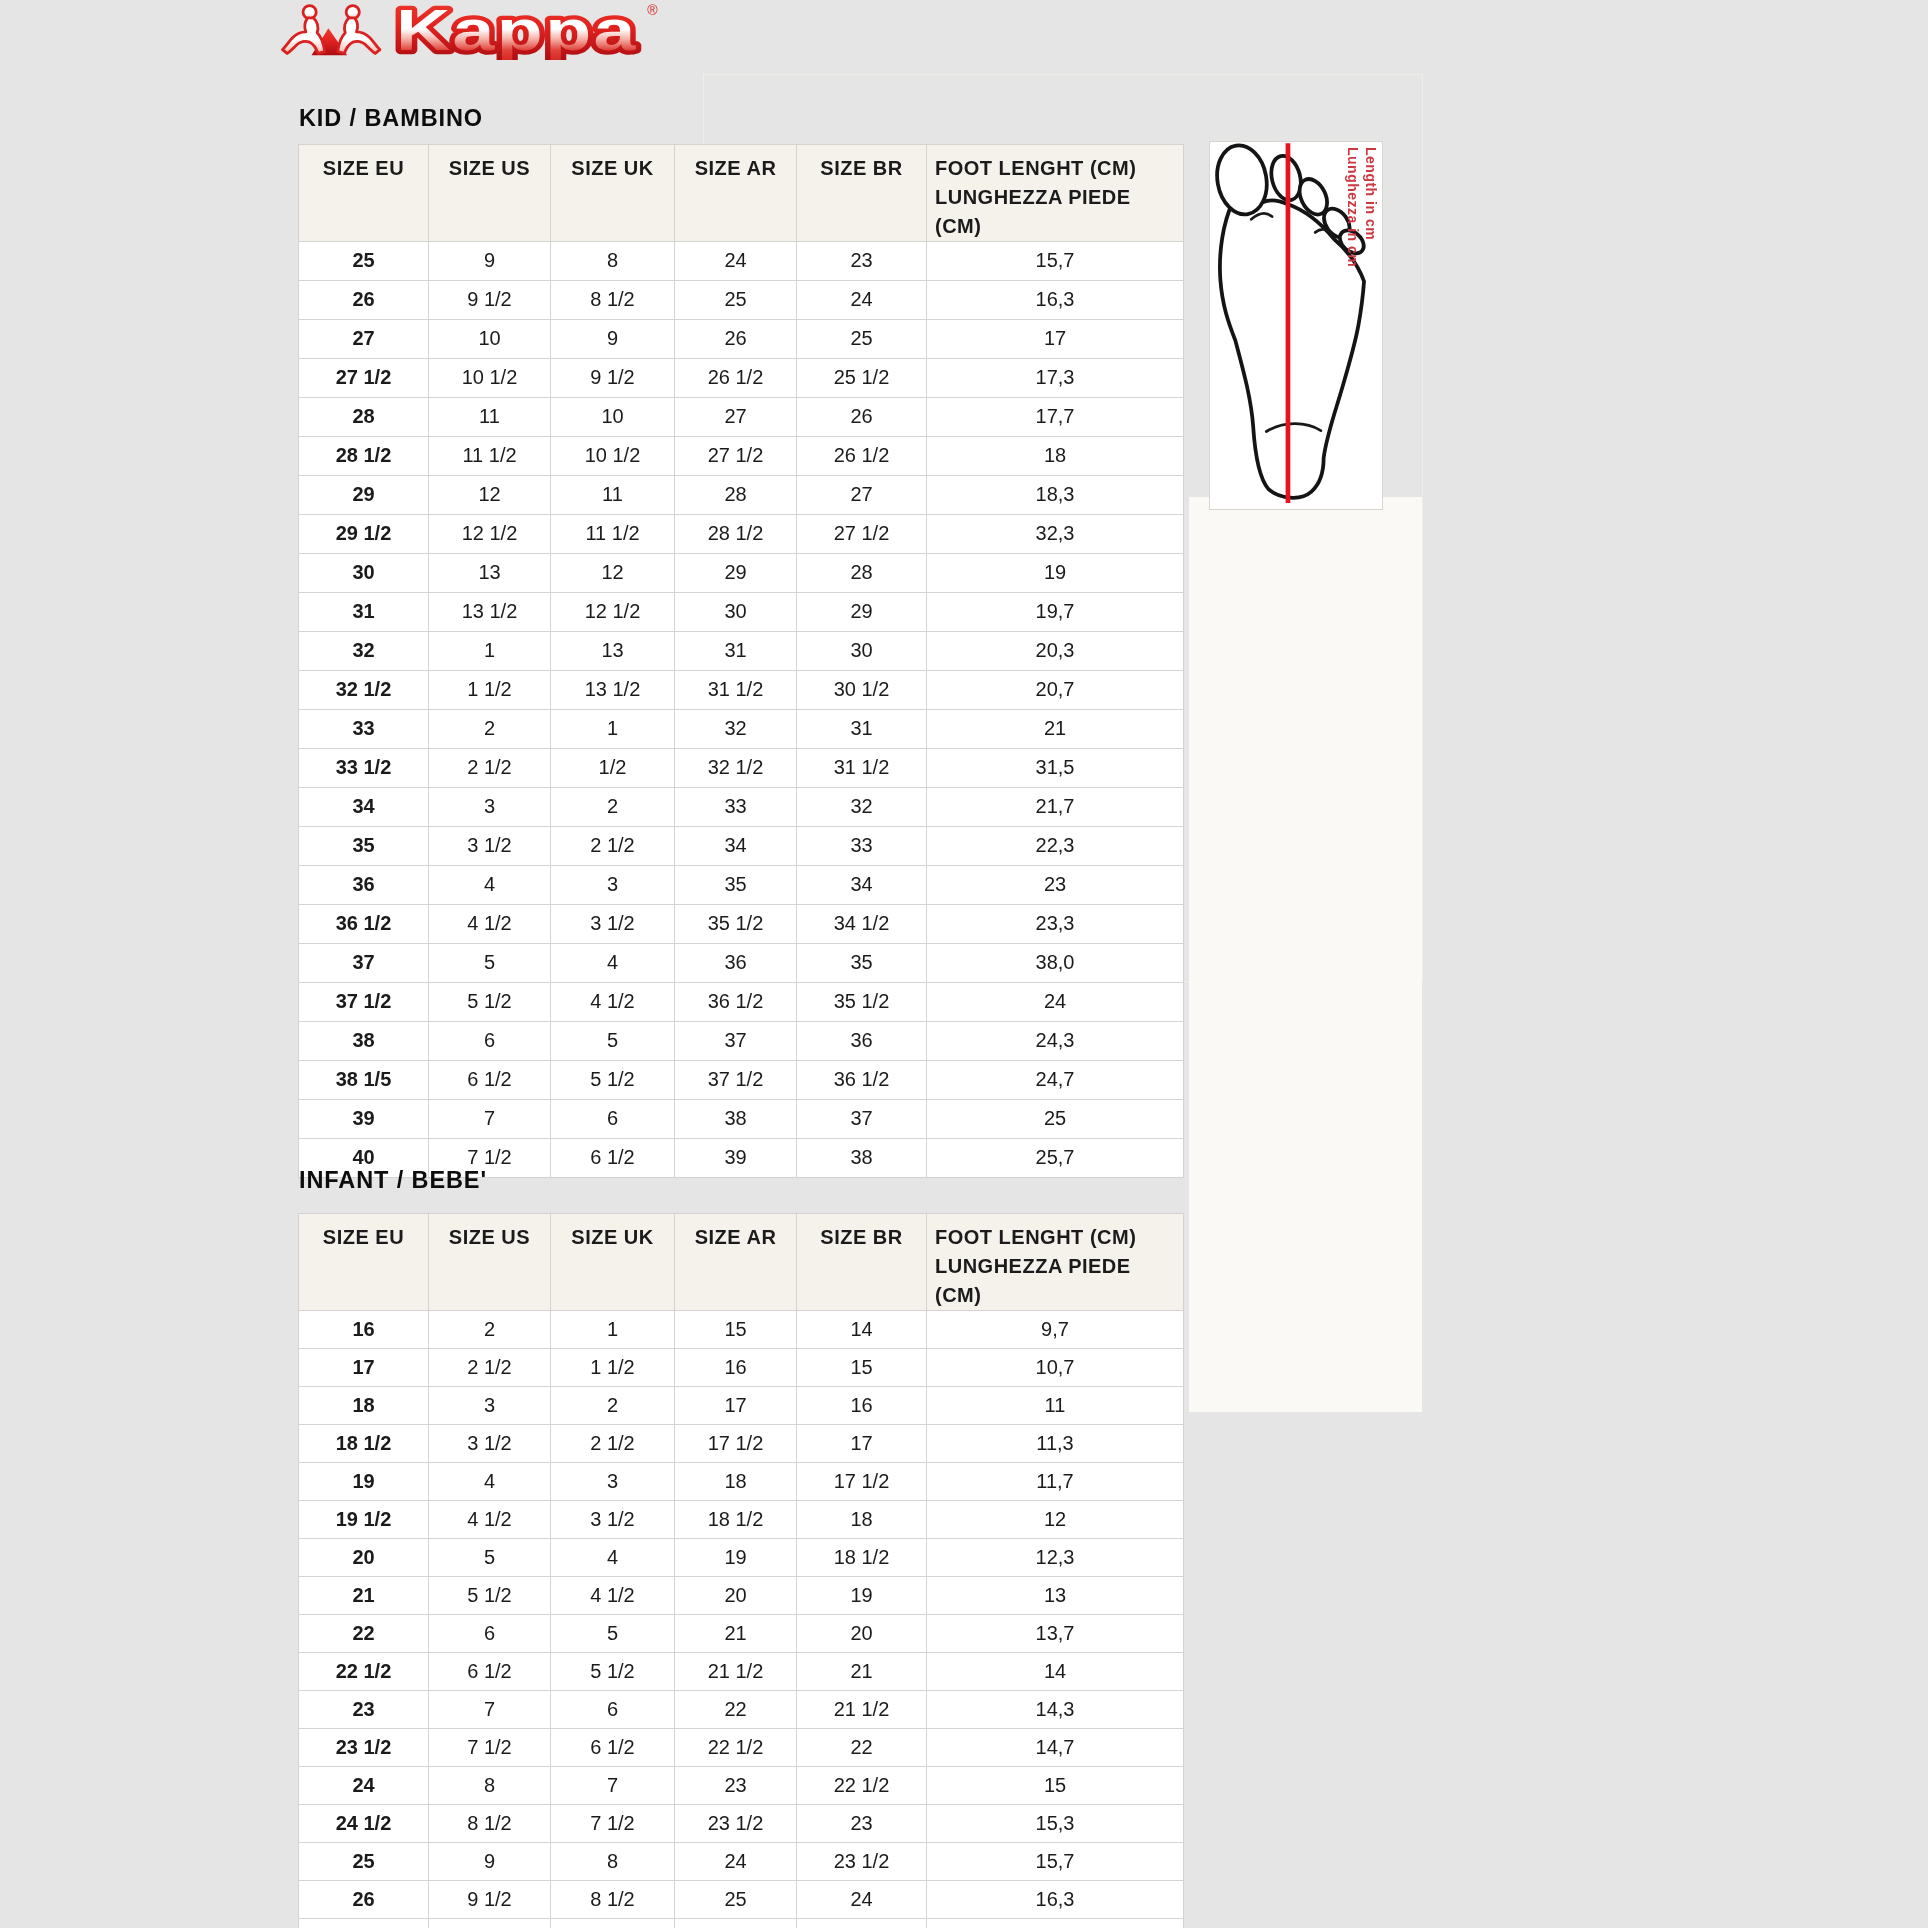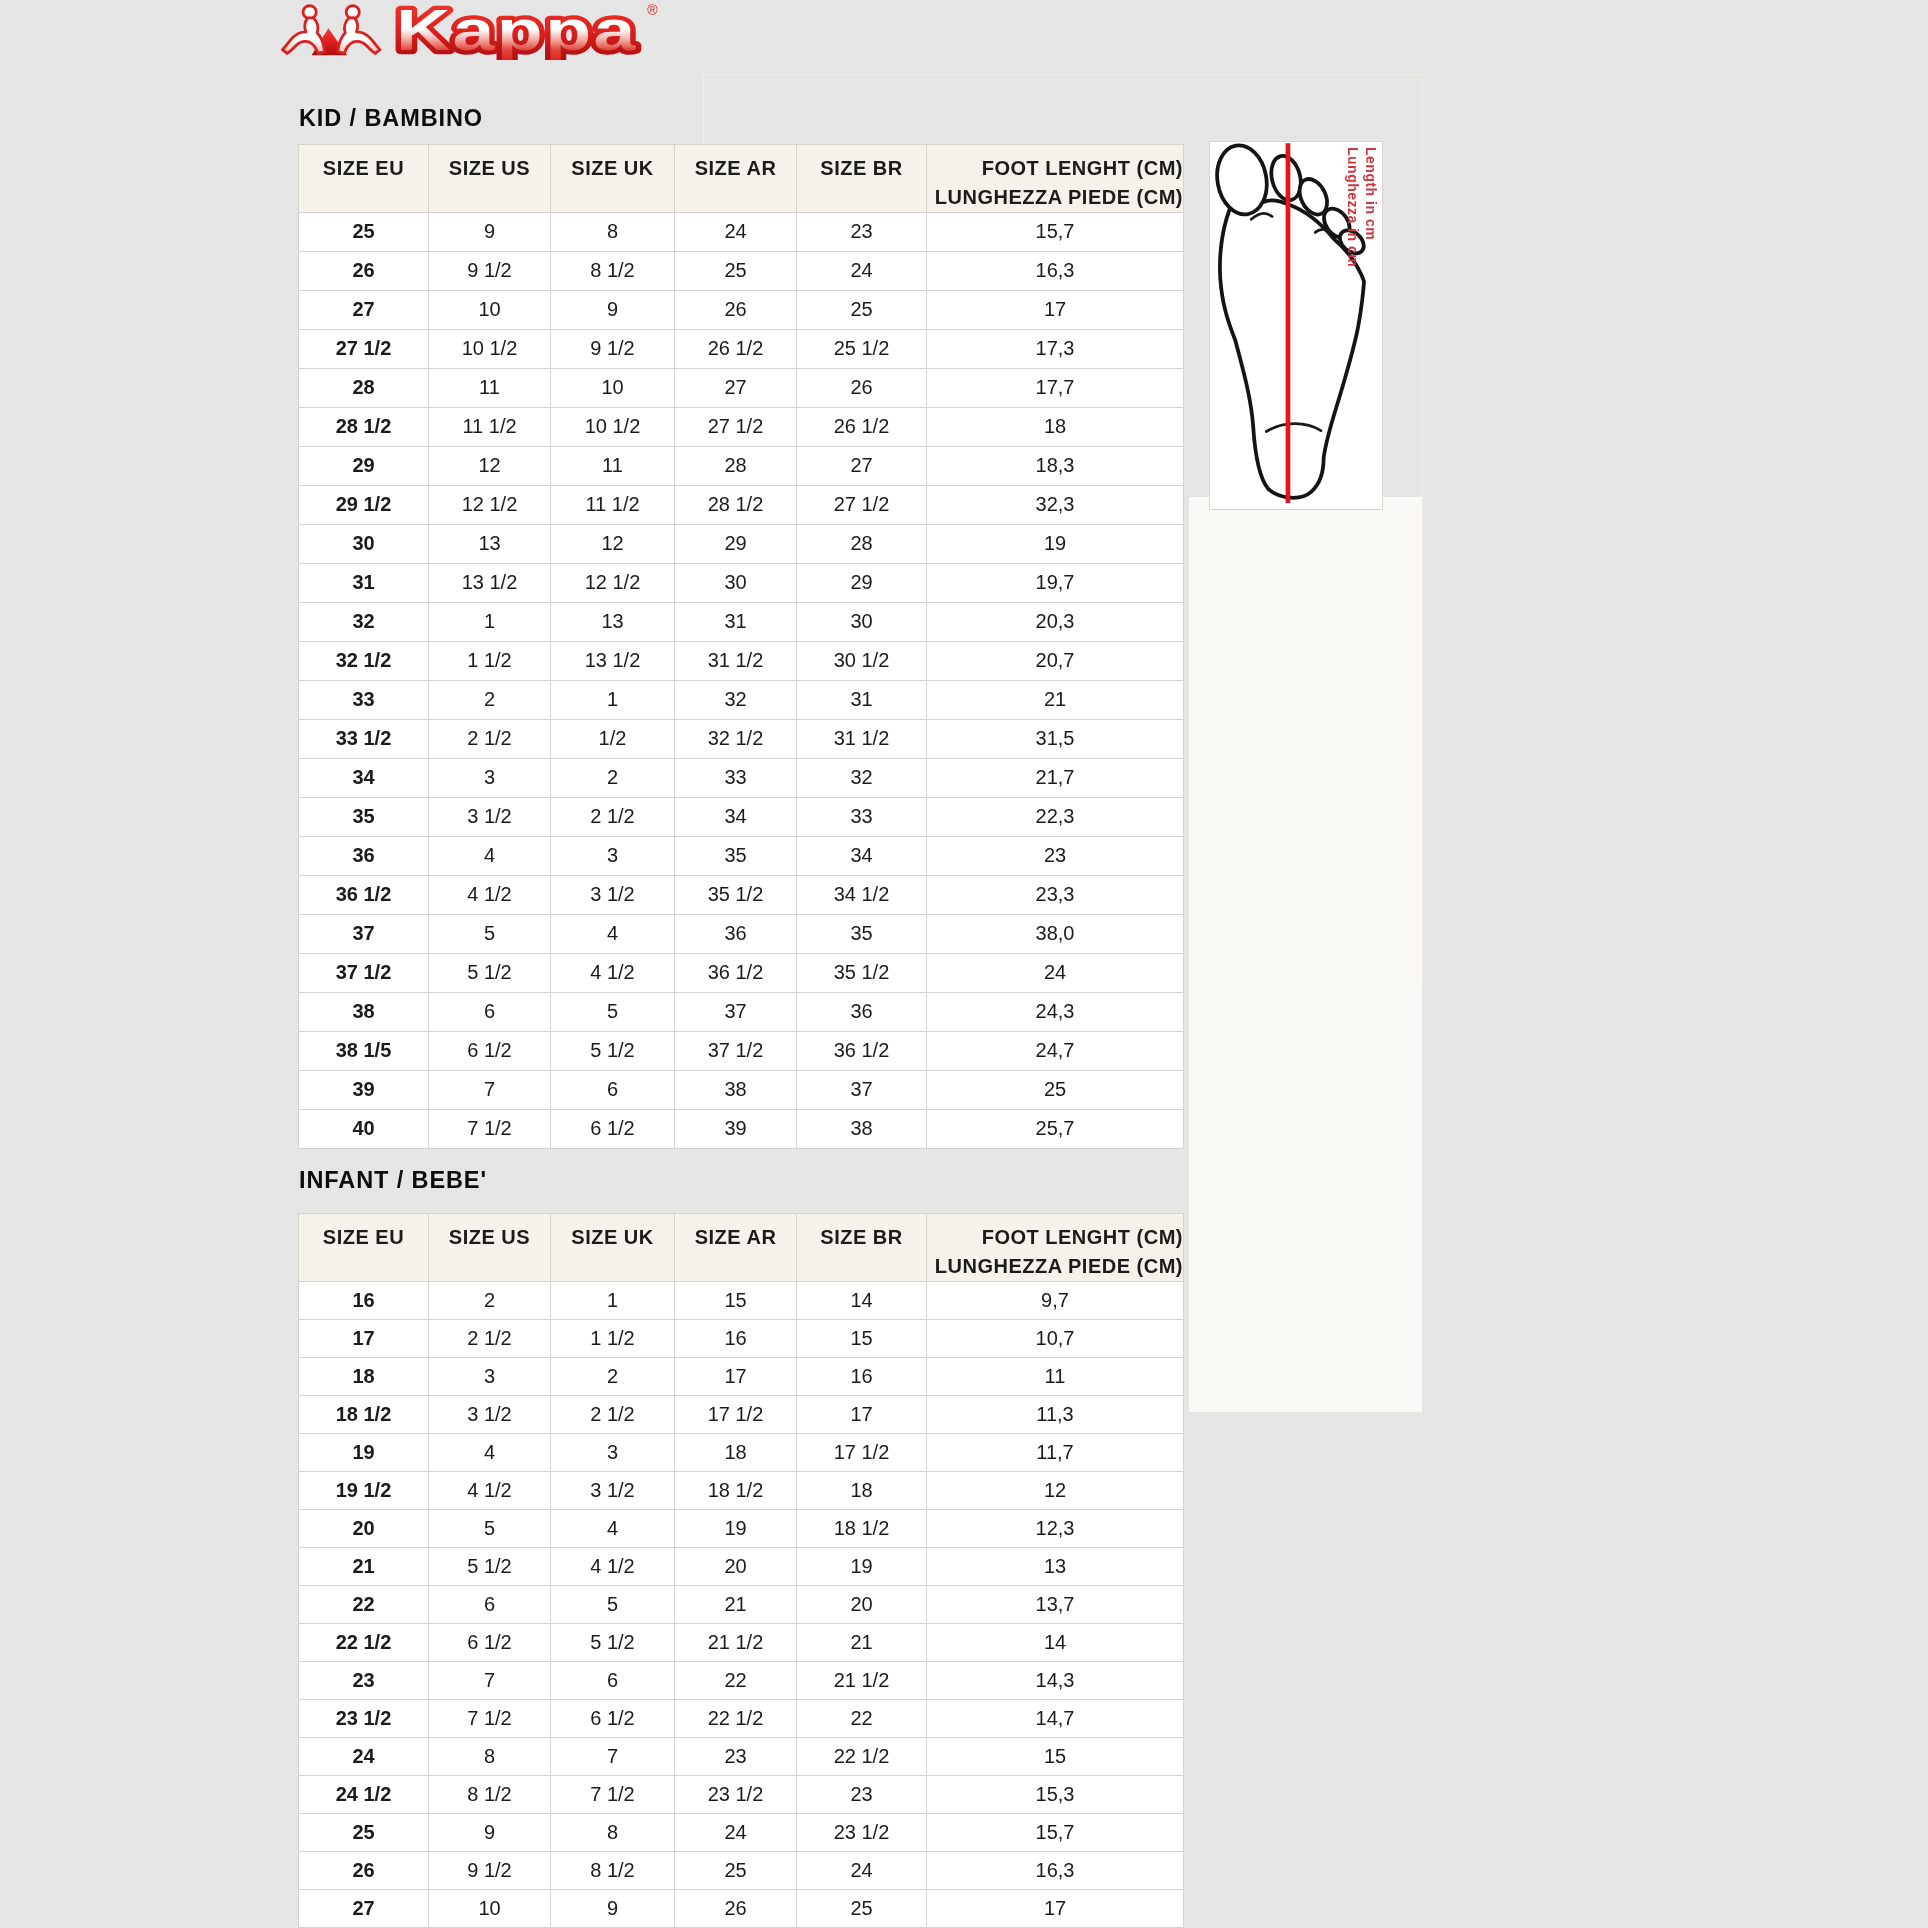--- a/index.html
+++ b/index.html
@@ -29,21 +29,21 @@
   .t-infant{top:1213px;}
   .size-table th,.size-table td{
     border:1.9px solid #d5d3cf;text-align:center;color:#1b1b1b;
     overflow:hidden;padding:0;
   }
   .size-table thead tr{height:62px;border-radius:15px;}
   .size-table th{
     background:#f5f2ec;font-weight:bold;font-size:20px;line-height:1.45;
     vertical-align:top;padding-top:8.5px;white-space:pre-line;letter-spacing:0.5px;
   }
-  .size-table th:last-child{text-align:right;padding-left:2px;}
+  .size-table th:last-child{text-align:left;padding-left:8px;}
   .size-table td{font-size:20px;font-weight:normal;}
   .size-table td:first-child{font-weight:bold;}
   .t-kid tbody tr{height:39px;}
   .t-infant tbody tr{height:38px;}
 
   .foot-box{
     position:absolute;left:1209px;top:141px;width:172px;height:367px;
     background:#ffffff;border:0.9px solid #d8d4ce;z-index:3;
   }
   .foot-box svg{position:absolute;left:0;top:0;}

